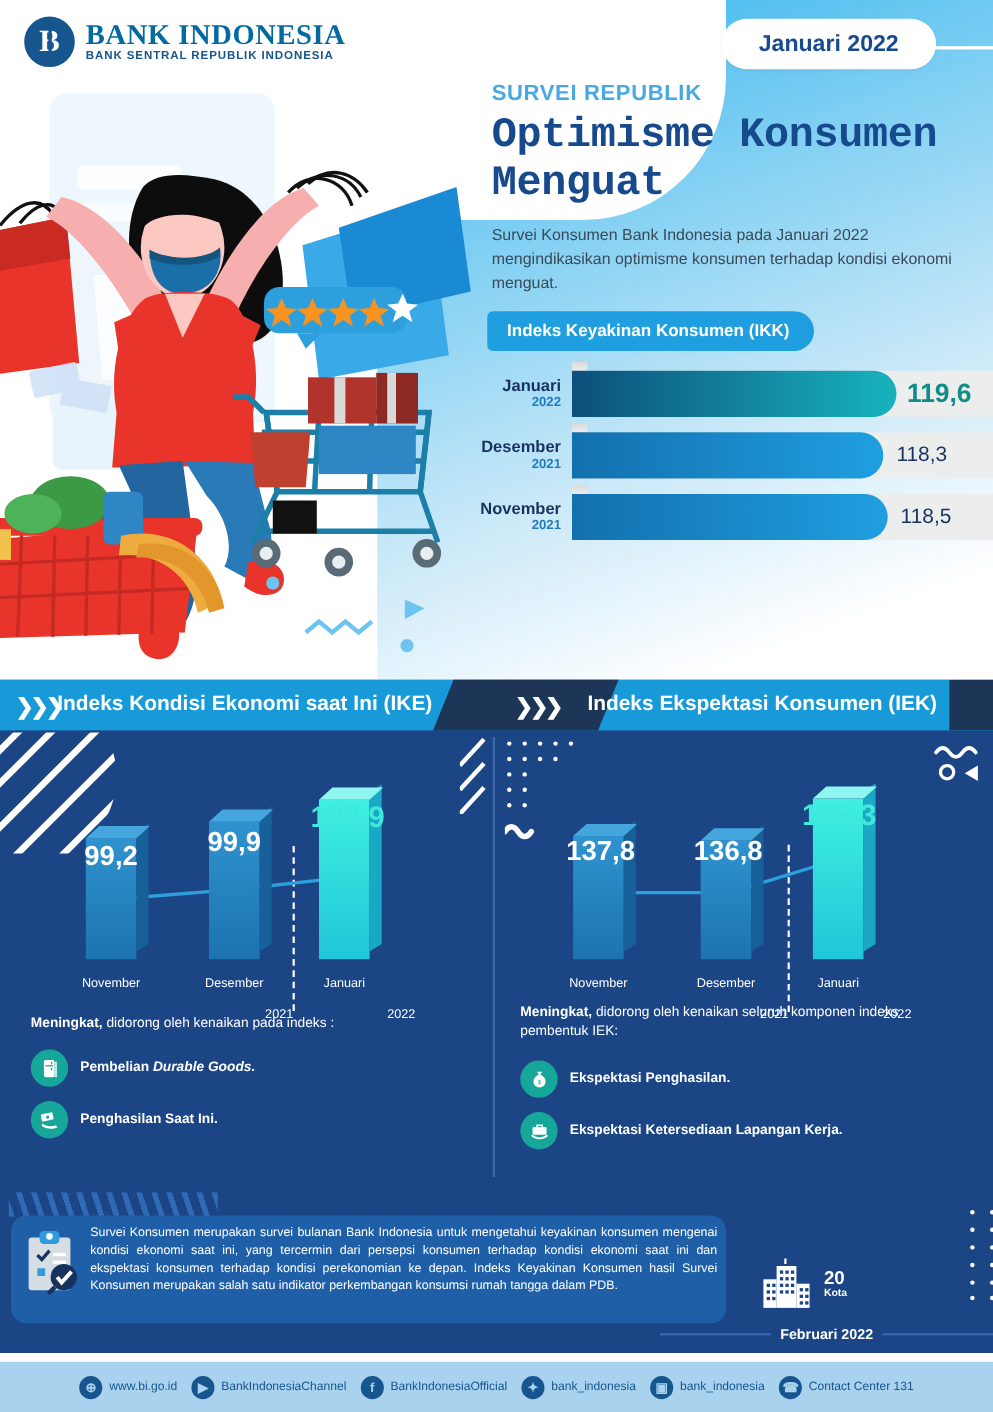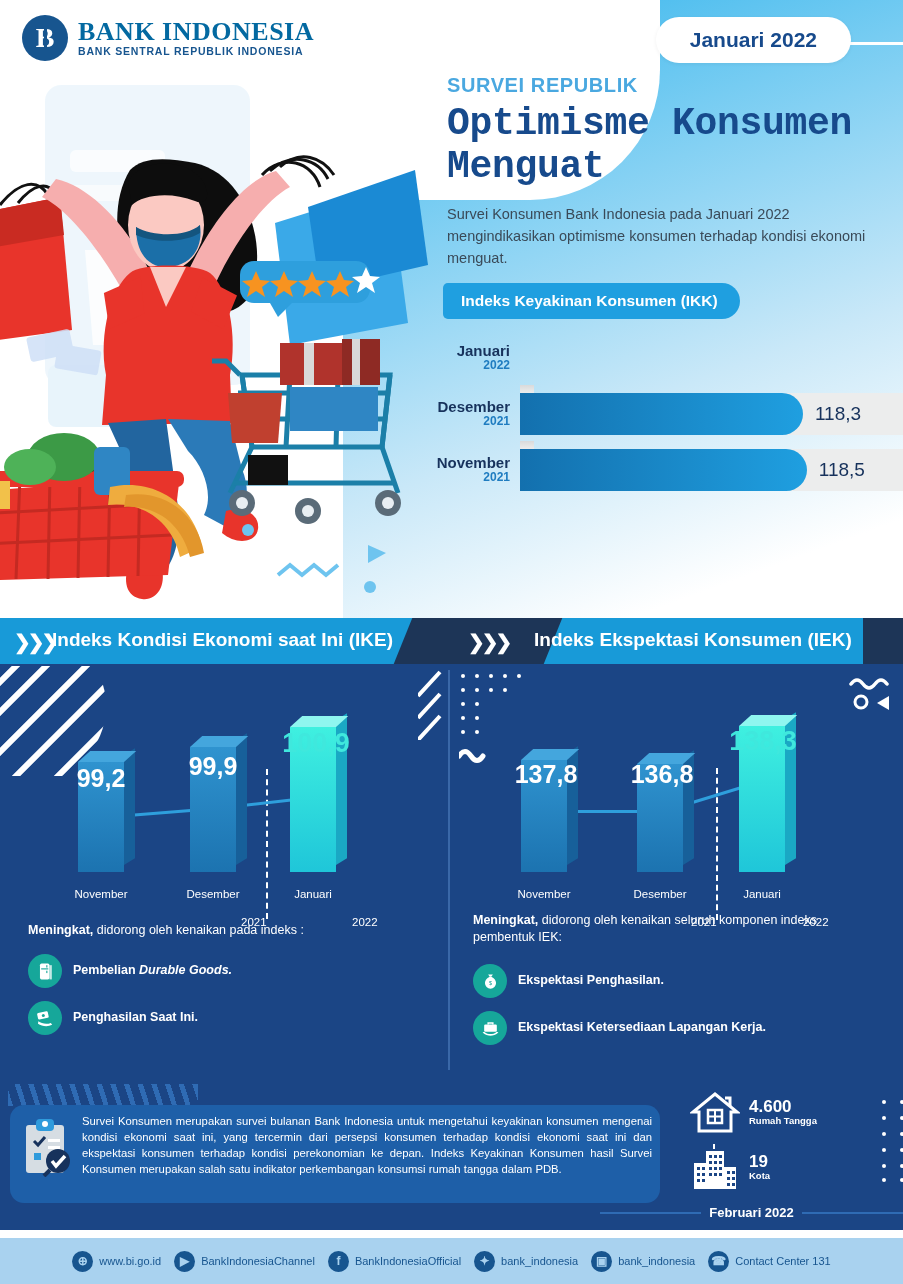--- a/index.html
+++ b/index.html
@@ -278,20 +278,25 @@
       <div class="hero-sub">Survei Konsumen Bank Indonesia pada Januari 2022 mengindikasikan optimisme konsumen terhadap kondisi ekonomi menguat.</div>
     </div>
 
     <div class="ikk-badge">Indeks Keyakinan Konsumen (IKK)</div>
 
     <div class="ikk-chart">
       <div class="ikk-row">
         <div class="ikk-label">
           <div class="ikk-month">Januari</div>
           <div class="ikk-year">2022</div>
+        </div>
+        <div class="ikk-track">
+          <div class="shadow-strip" style="left:0;"></div>
+          <div class="ikk-fill" style="width:77%; background:linear-gradient(90deg,#0d4f7a,#17b3bd);"></div>
+          <div class="ikk-val" style="left:79.5%; color:#0f8d86; font-size:24px;">119,6</div>
         </div>
       </div>
       <div class="ikk-row">
         <div class="ikk-label">
           <div class="ikk-month">Desember</div>
           <div class="ikk-year">2021</div>
         </div>
         <div class="ikk-track">
           <div class="shadow-strip" style="left:0;"></div>
           <div class="ikk-fill" style="width:74%; background:linear-gradient(90deg,#1370ae,#1f9fe0);"></div>
@@ -517,32 +522,20 @@
       <rect x="26" y="24" width="12" height="3" fill="#fff"></rect>
       <rect x="26" y="31" width="12" height="3" fill="#fff"></rect>
       <rect x="12" y="38" width="7" height="7" fill="#2f9bdc"></rect>
       <rect x="26" y="39" width="12" height="3" fill="#fff"></rect>
       <circle cx="36" cy="46" r="12" fill="#17325c"></circle>
       <path d="M30 46 l4 5 l9 -10" stroke="#fff" stroke-width="3.5" fill="none"></path>
       <path d="M28 55 l-6 6" stroke="#17325c" stroke-width="4"></path>
     </svg>
     <div class="desc-txt">Survei Konsumen merupakan survei bulanan Bank Indonesia untuk mengetahui keyakinan konsumen mengenai kondisi ekonomi saat ini, yang tercermin dari persepsi konsumen terhadap kondisi ekonomi saat ini dan ekspektasi konsumen terhadap kondisi perekonomian ke depan. Indeks Keyakinan Konsumen hasil Survei Konsumen merupakan salah satu indikator perkembangan konsumsi rumah tangga dalam PDB.</div>
 
-    <div class="stat" style="left:690px; top:10px;">
-      <svg width="50" height="44" viewBox="0 0 50 44">
-        <path d="M25 4 L47 22 H41 V41 H9 V22 H3 Z" stroke="#fff" stroke-width="3" fill="none"></path>
-        <rect x="18" y="20" width="14" height="13" stroke="#fff" stroke-width="2.5" fill="none"></rect>
-        <path d="M25 20 v13 M18 26.5 h14" stroke="#fff" stroke-width="2"></path>
-        <path d="M35 8 h5 v8" stroke="#fff" stroke-width="3" fill="none"></path>
-      </svg>
-      <div>
-        <div class="stat-num">4.600</div>
-        <div class="stat-lab">Rumah Tangga</div>
-      </div>
-    </div>
     <div class="stat" style="left:690px; top:63px;">
       <svg width="50" height="48" viewBox="0 0 50 48">
         <g fill="#fff">
           <path d="M23 1 h2 v5 h-2z"></path>
           <path d="M16 8 h18 v38 H16 z"></path>
           <path d="M4 20 h12 v26 H4 z"></path>
           <path d="M34 24 h12 v22 H34 z"></path>
         </g>
         <g fill="#1b4585">
           <rect x="19" y="12" width="3" height="3"></rect>
@@ -565,21 +558,21 @@
             <rect x="12" y="36" width="3" height="3"></rect>
           <rect x="37" y="28" width="3" height="3"></rect>
             <rect x="42" y="28" width="3" height="3"></rect>
           <rect x="37" y="34" width="3" height="3"></rect>
             <rect x="42" y="34" width="3" height="3"></rect>
           <rect x="37" y="40" width="3" height="3"></rect>
             <rect x="42" y="40" width="3" height="3"></rect>
         </g>
       </svg>
       <div>
-        <div class="stat-num">19</div>
+        <div class="stat-num">20</div>
         <div class="stat-lab">Kota</div>
       </div>
     </div>
   </div>
 
 
   <svg class="dotgrid" width="28" height="86">
     <g fill="#fff">
       <circle cx="4" cy="4" r="2"></circle>
         <circle cx="22" cy="4" r="2"></circle>

